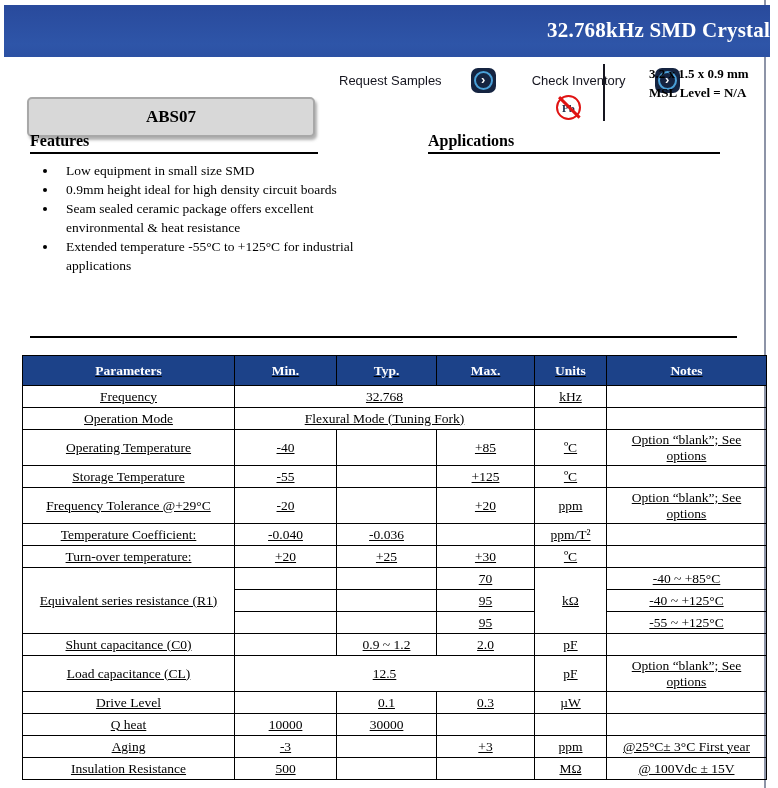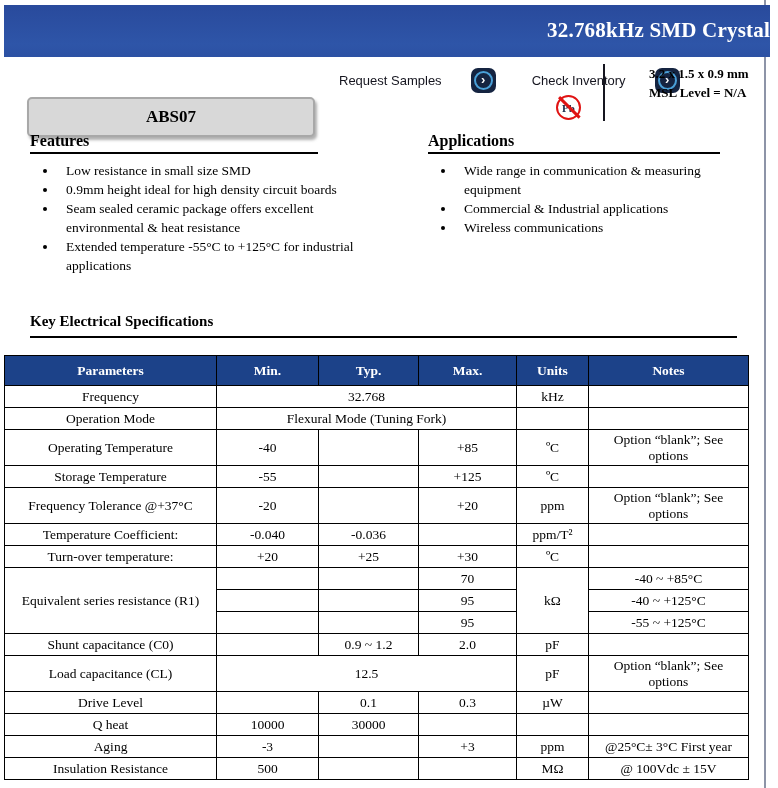--- a/index.html
+++ b/index.html
@@ -72,22 +72,22 @@
   .section-features .section-heading { width:288px; }
   .section-apps .section-heading { width:292px; }
   .bullets { margin:7px 0 0 0; padding-left:28px; font-size:13.5px; line-height:19px; }
   .bullets li { padding-left:8px; margin:0; }
 
   
   .spec-heading { position:absolute; left:30px; top:313px; margin:0; font-size:15px; font-weight:bold; }
   .spec-rule { position:absolute; left:30px; top:336px; width:707px; height:2px; background:#000; }
 
   table.spec-table {
-    position:absolute; left:4px; top:355px; width:744px;
-    border-collapse:collapse; table-layout:fixed;
+    position:absolute; left:22px; top:355px; width:744px;
+    border-collapse:collapse; table-layout:fixed;text-decoration:underline;
   }
   .spec-table th {
     background:var(--table-header-blue,#1c4289); color:#fff;
     font-size:13.5px; font-weight:bold; height:29px;
     border:1px solid #000; padding:0 2px;
   }
   .spec-table td {
     border:1px solid #000; text-align:center; vertical-align:middle;
     font-size:13.5px; line-height:16px; height:21px; padding:0 4px;
   }
@@ -131,37 +131,31 @@
   <div class="divider-v"></div>
 
   <div class="info-block">
     <div>3.2 x 1.5 x 0.9 mm</div>
     <div>MSL Level = N/A</div>
   </div>
 
   <div class="section section-features">
     <h2 class="section-heading">Features</h2>
     <ul class="bullets">
-      <li>Low resistance in small size SMD</li>
+      <li>Low equipment in small size SMD</li>
       <li>0.9mm height ideal for high density circuit boards</li>
       <li>Seam sealed ceramic package offers excellent environmental &amp; heat resistance</li>
       <li>Extended temperature -55°C to +125°C for industrial applications</li>
     </ul>
   </div>
 
   <div class="section section-apps">
     <h2 class="section-heading">Applications</h2>
-    <ul class="bullets">
-      <li>Wide range in communication &amp; measuring equipment</li>
-      <li>Commercial &amp; Industrial applications</li>
-      <li>Wireless communications</li>
-    </ul>
-  </div>
-
-  <h2 class="spec-heading">Key Electrical Specifications</h2>
+  </div>
+
   <div class="spec-rule"></div>
 
   <table class="spec-table">
     <colgroup>
       <col style="width:212px">
         <col style="width:102px">
         <col style="width:100px">
       <col style="width:98px">
         <col style="width:72px">
         <col style="width:160px">
@@ -199,21 +193,21 @@
         </tr>
         <tr>
           <td>Storage Temperature</td>
           <td>-55</td>
           <td></td>
           <td>+125</td>
           <td>ºC</td>
           <td></td>
         </tr>
         <tr class="h2">
-          <td>Frequency Tolerance @+37°C</td>
+          <td>Frequency Tolerance @+29°C</td>
           <td>-20</td>
           <td></td>
           <td>+20</td>
           <td>ppm</td>
           <td>Option “blank”; See options</td>
         </tr>
         <tr>
           <td>Temperature Coefficient:</td>
           <td>-0.040</td>
           <td>-0.036</td>

